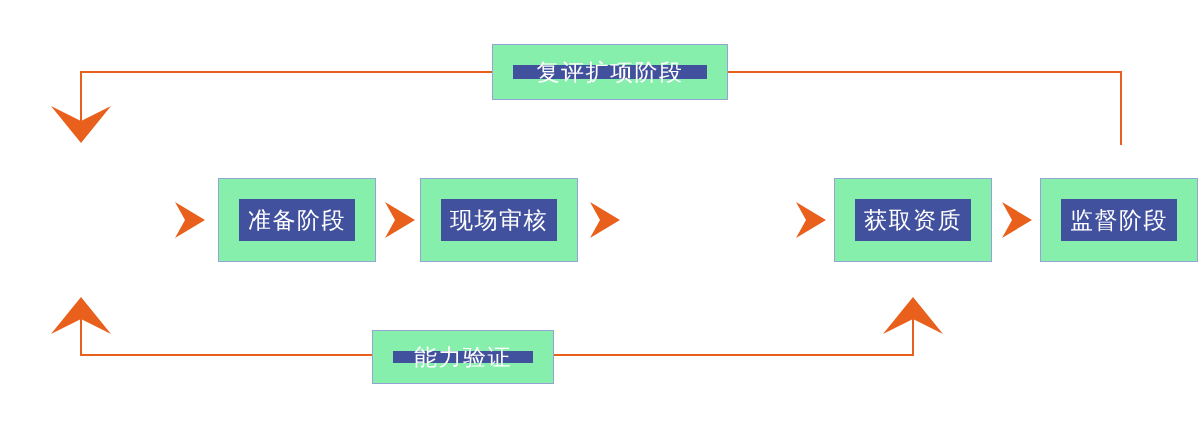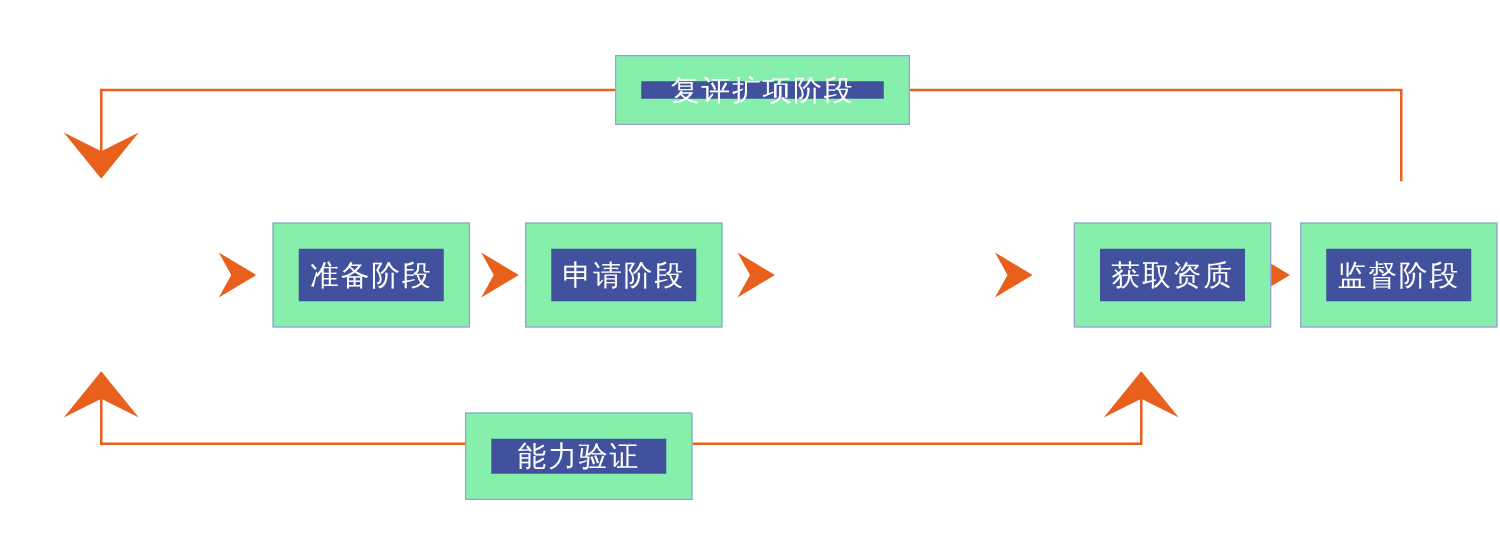--- a/index.html
+++ b/index.html
@@ -96,42 +96,42 @@
 
 
   <div class="node" style="left:218px; top:178px; width:158px; height:84px;">
     <div class="node-inner">
       <span class="node-label">准备阶段</span>
     </div>
   </div>
 
   <div class="node" style="left:420px; top:178px; width:158px; height:84px;">
     <div class="node-inner">
-      <span class="node-label">申请阶段</span>
+      <span class="node-label">现场审核</span>
     </div>
   </div>
 
 
-  <div class="node" style="left:834px; top:178px; width:158px; height:84px;margin-left:25px;">
+  <div class="node" style="left:834px; top:178px; width:158px; height:84px;">
     <div class="node-inner">
       <span class="node-label">获取资质</span>
     </div>
   </div>
 
   <div class="node" style="left:1040px; top:178px; width:158px; height:84px;text-align:right;">
     <div class="node-inner">
       <span class="node-label">监督阶段</span>
     </div>
   </div>
 
   <div class="node" style="left:492px; top:44px; width:236px; height:56px;">
     <div class="node-inner">
       <span class="node-label">复评扩项阶段</span>
     </div>
   </div>
 
-  <div class="node" style="left:372px; top:330px; width:182px; height:70px;">
+  <div class="node" style="left:372px; top:330px; width:182px; height:54px;">
     <div class="node-inner">
       <span class="node-label">能力验证</span>
     </div>
   </div>
 
 </div>
 
 </body></html>

